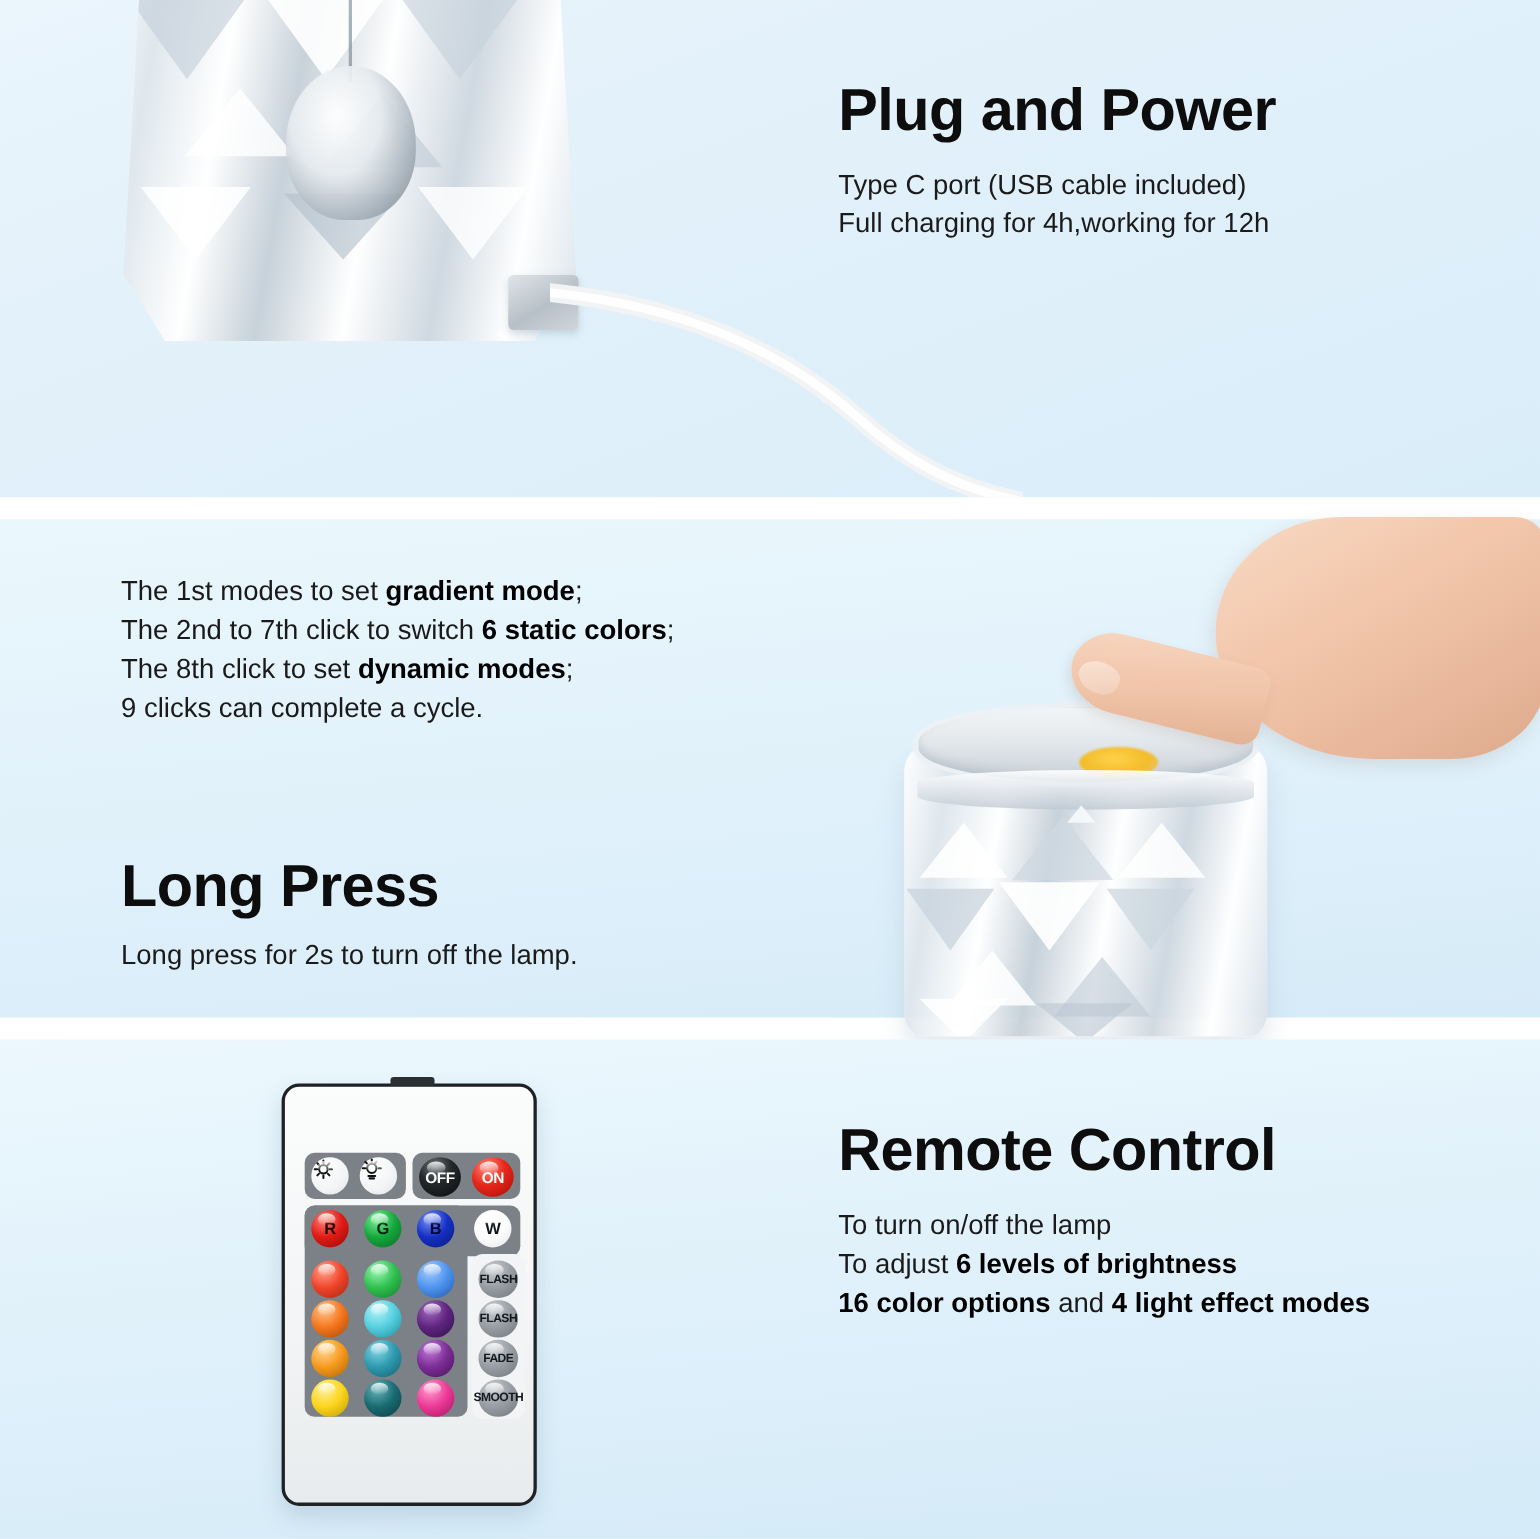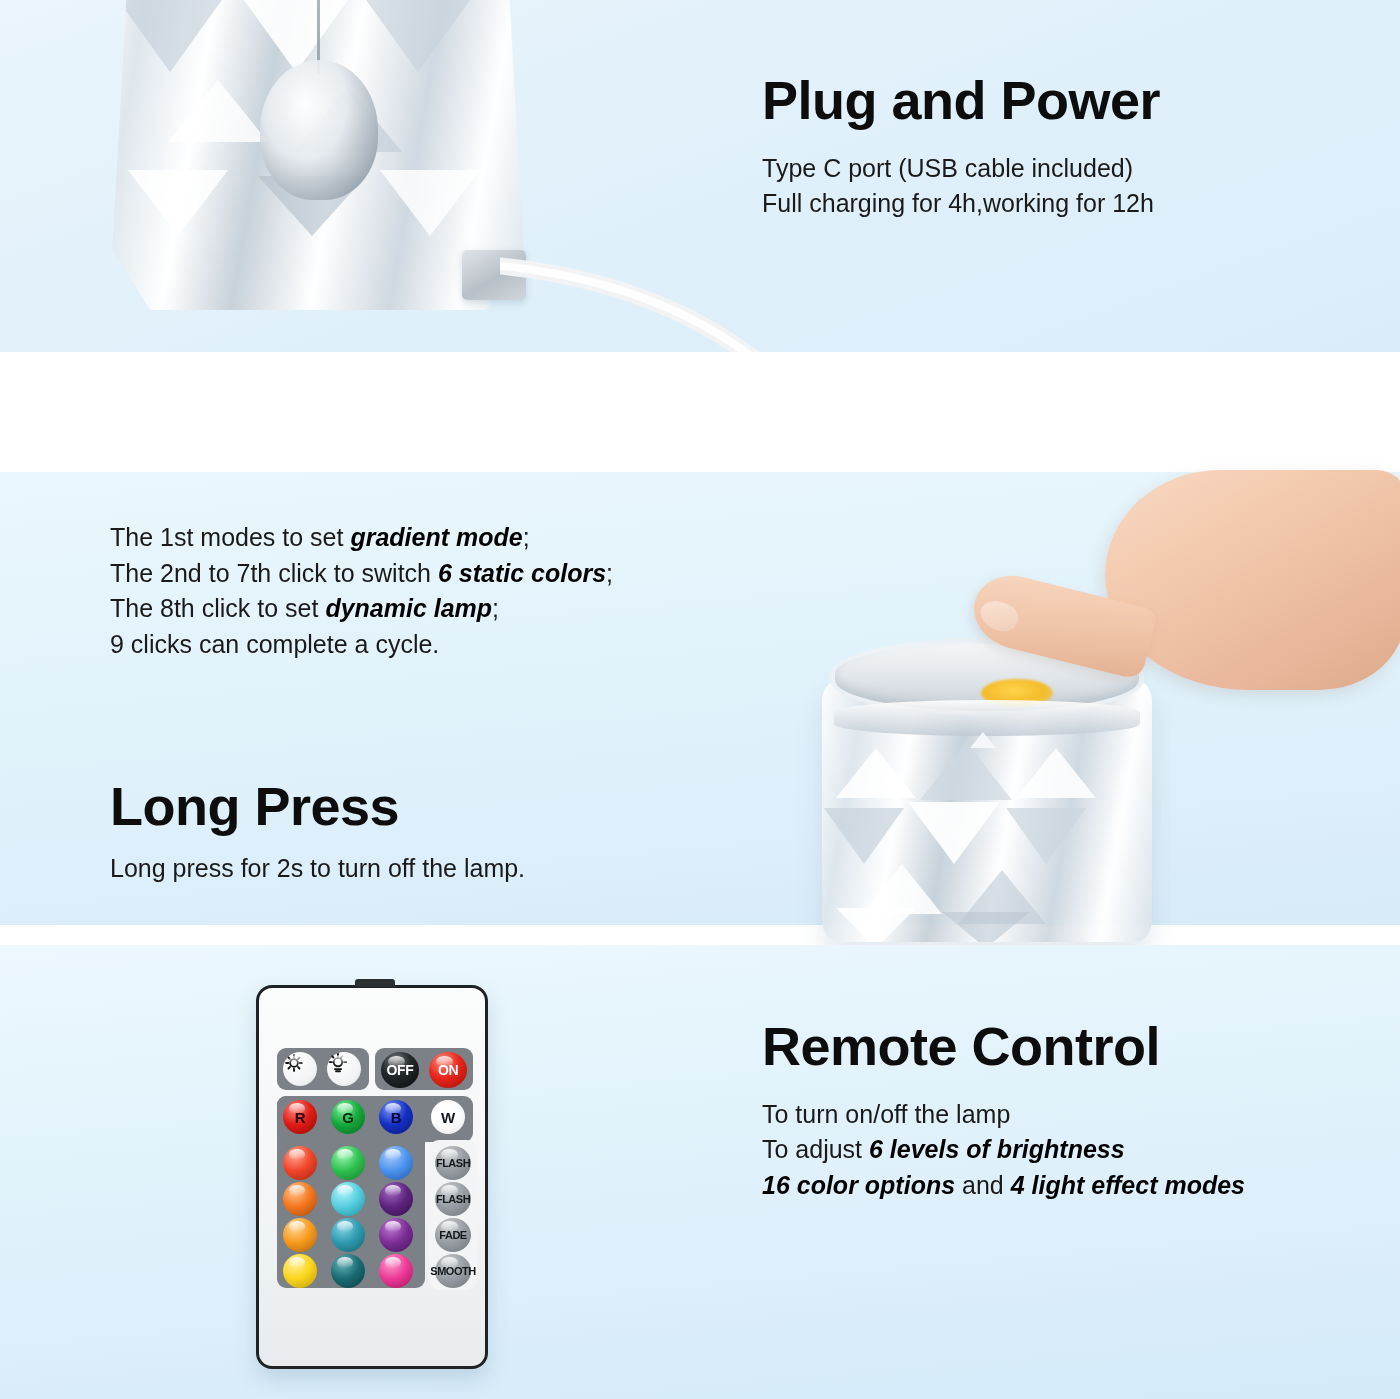--- a/index.html
+++ b/index.html
@@ -6,41 +6,41 @@
   html, body {
     width: 1400px; height: 1399px;
     background: #ffffff;
     font-family: "Liberation Sans", sans-serif;
     overflow: hidden;
   }
   .page { position: relative; width: 1400px; height: 1399px; background:#fff; }
 
   
   .panel { position: absolute; left: 0; width: 1400px; overflow: hidden; }
-  #panel-plug   { top: 0px;    height: 352px;  background: linear-gradient(160deg,#eaf5fc 0%,#e3f1fa 35%,#d9edf9 100%); }
+  #panel-plug   { top: 0px;    height: 452px;  background: linear-gradient(160deg,#eaf5fc 0%,#e3f1fa 35%,#d9edf9 100%); }
   #panel-click  { top: 472px;  height: 453px;  background: linear-gradient(175deg,#eaf7fc 0%,#e2f2fb 45%,#d6ebf8 100%); }
   #panel-remote { top: 945px;  height: 454px;  background: linear-gradient(175deg,#ecf8fd 0%,#e2f2fb 40%,#d4eaf8 100%); }
 
   
   .txt-block { position: absolute; }
   .heading {
     font-weight: bold;
     color: #0d0d0d;
     letter-spacing: -0.5px;
     line-height: 1.05;
     white-space: nowrap;
   }
   .h-big { font-size: 54px; }
   .body-line {
     font-size: 25px;
     color: #1a1a1a;
     line-height: 1.42;
     white-space: nowrap;
   }
-  .body-line b { font-weight: bold; color:#000;font-style:italic; }
+  .body-line b { font-weight: bold; color:#000; }
 
   #plug-text   { left: 762px; top: 72px; }
   #plug-text .heading { margin-bottom: 22px; }
   #click-text  { left: 110px; top: 520px; }
   #press-text  { left: 110px; top: 762px; margin-top: 16px; }
   #remote-text { left: 762px; top: 1018px; }
   #remote-text .heading { margin-bottom: 22px; }
   #click-text .heading { margin-bottom: 20px; }
   #press-text .heading { margin-bottom: 16px; }
 
@@ -241,21 +241,21 @@
   </section>
 
   <div class="txt-block" id="click-text">
     <div class="body-line">
       <span>The 1st modes to set </span><b>gradient mode</b><span>;</span>
     </div>
     <div class="body-line">
       <span>The 2nd to 7th click to switch </span><b>6 static colors</b><span>;</span>
     </div>
     <div class="body-line">
-      <span>The 8th click to set </span><b>dynamic lamp</b><span>;</span>
+      <span>The 8th click to set </span><b>dynamic modes</b><span>;</span>
     </div>
     <div class="body-line">9 clicks can complete a cycle.</div>
   </div>
 
   <div class="txt-block" id="press-text">
     <div class="heading h-big">Long Press</div>
     <div class="body-line">Long press for 2s to turn off the lamp.</div>
   </div>
 
   <div class="lamp" id="lamp2">

